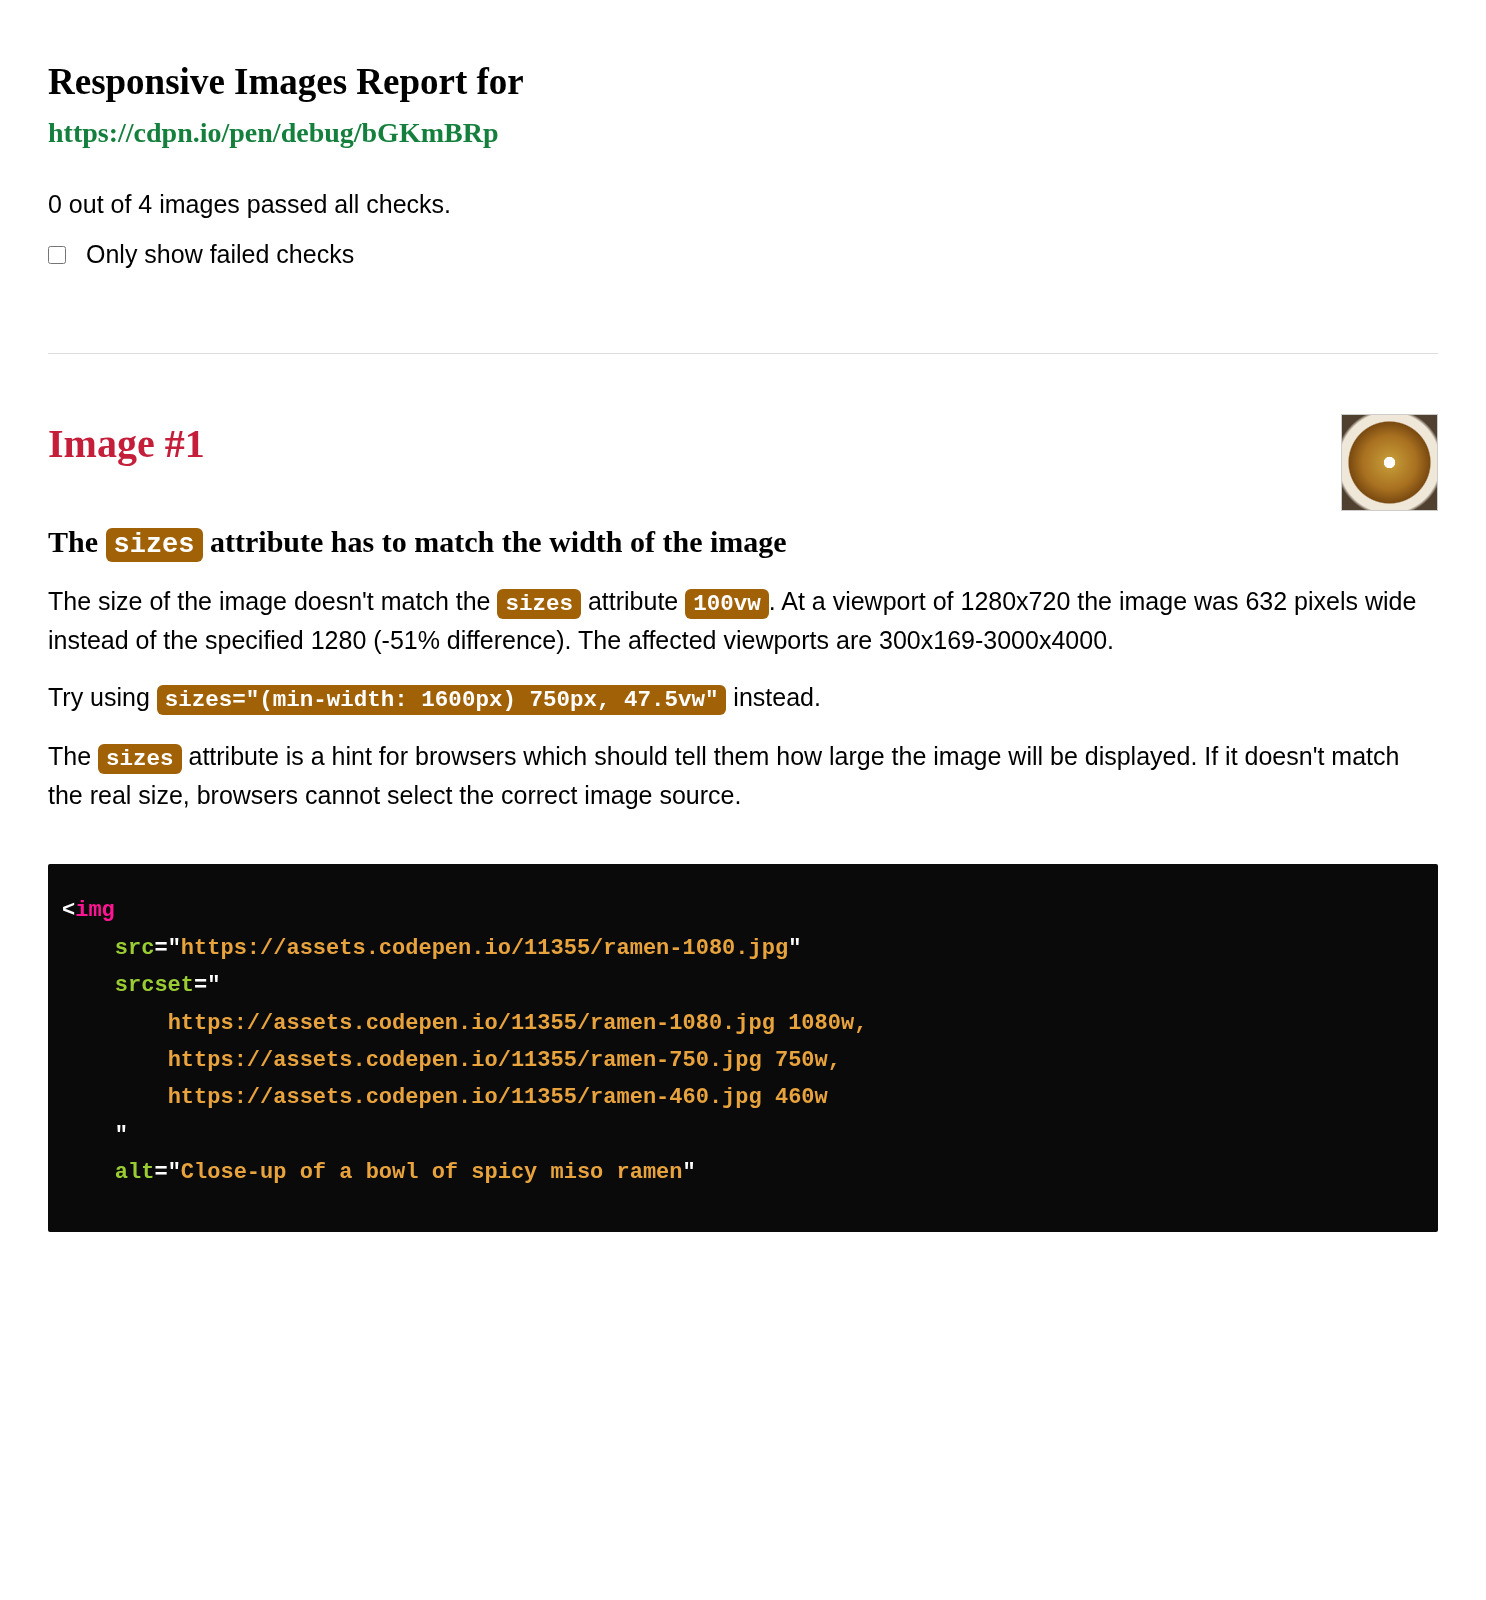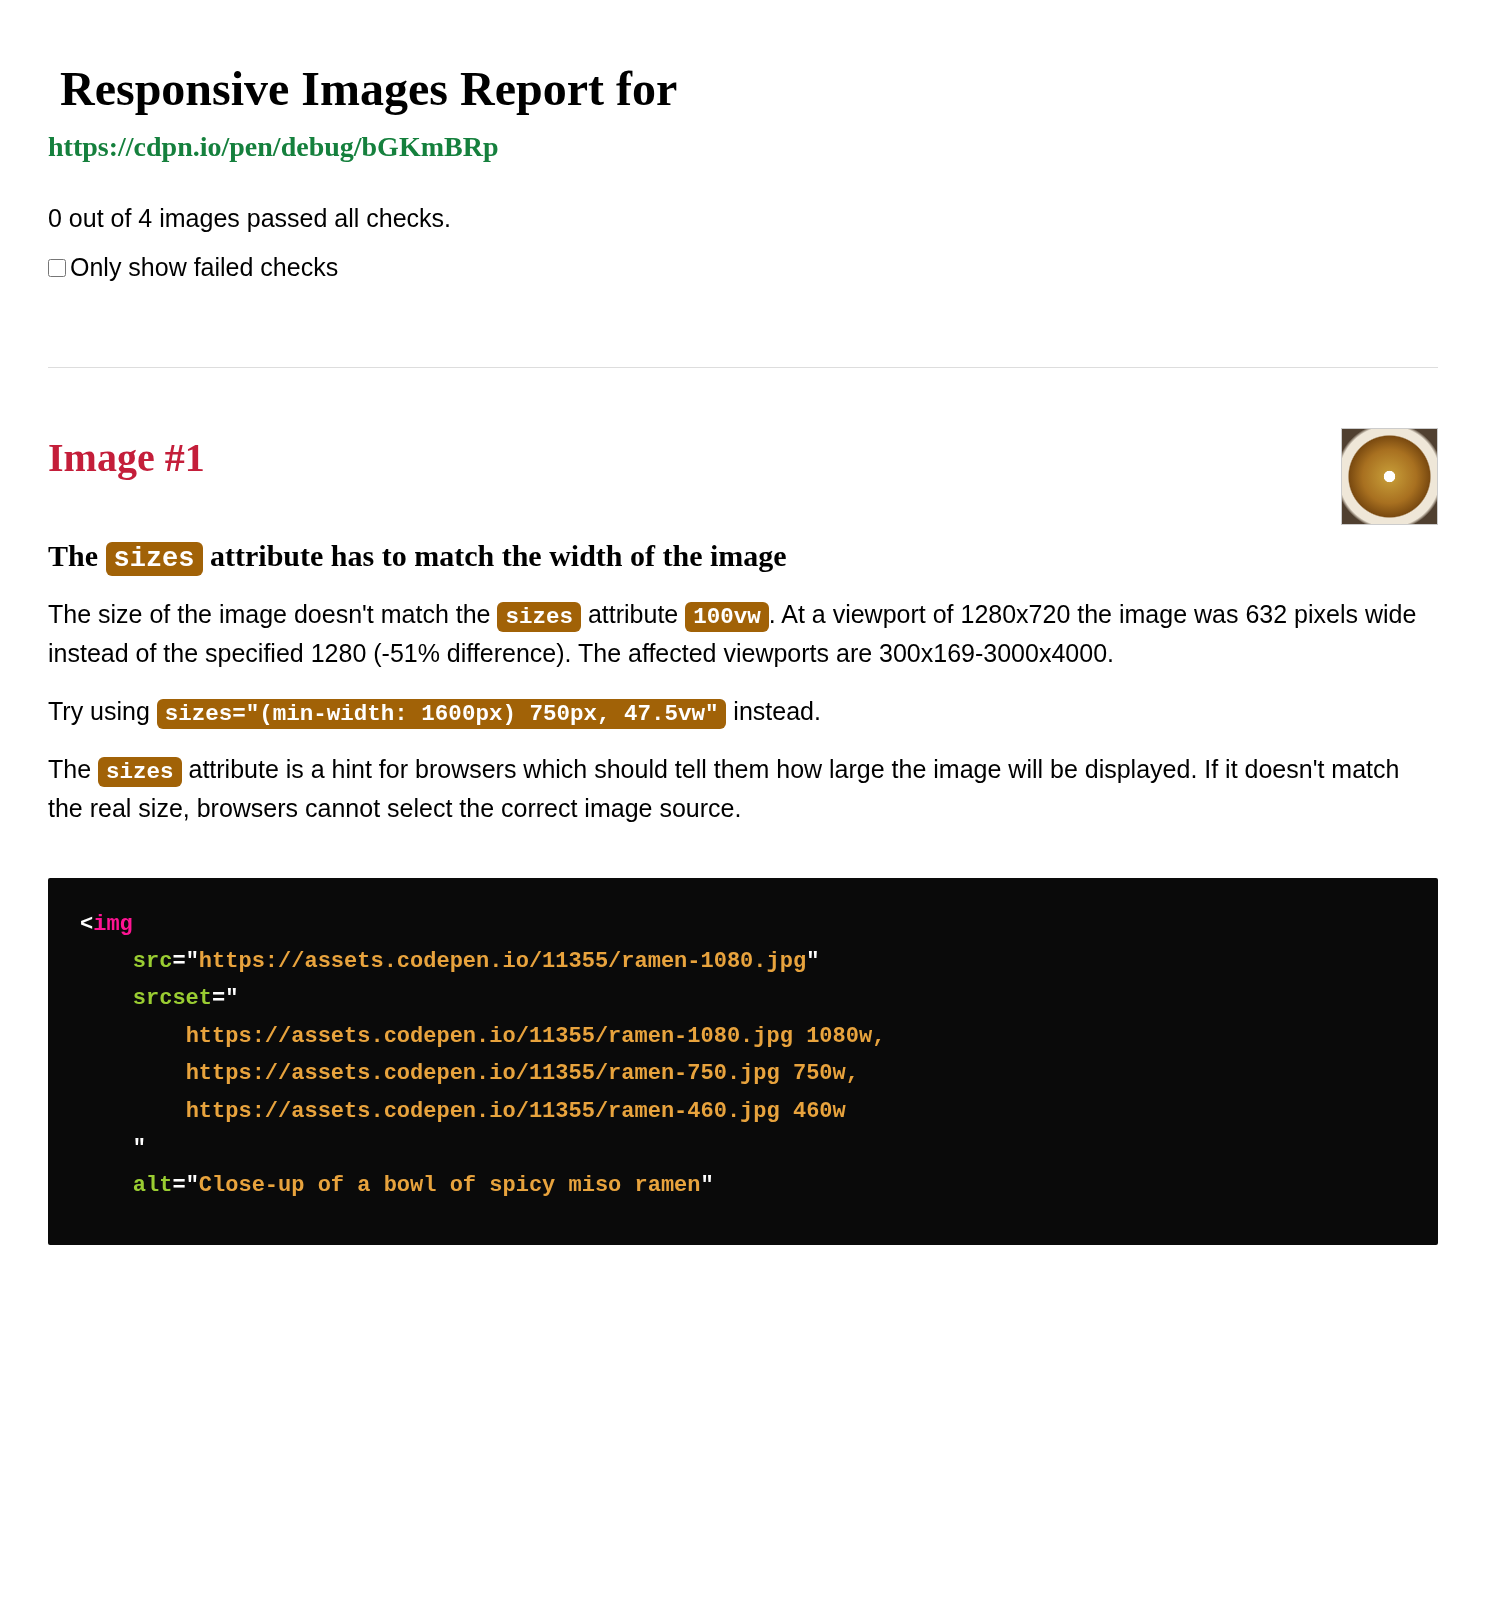--- a/index.html
+++ b/index.html
@@ -8,41 +8,41 @@
     padding: 60px 48px;
     background: #fff;
     color: #000;
     max-width: 1486px;
     font-size: 24px;
     line-height: 1.5;
   }
   h1 {
     font-family: Georgia, 'Times New Roman', serif;
     font-weight: 700;
-    font-size: 48px;
-    margin: 0 0 8px 12px;
+    font-size: 37px;
+    margin: 0 0 8px 0;
     line-height: 1.2;
   }
   .report-url {
     font-family: Georgia, 'Times New Roman', serif;
     font-weight: 700;
     font-size: 28px;
     color: #15803d;
     text-decoration: none;
     display: inline-block;
     margin-bottom: 32px;
   }
   .summary {
     font-size: 25px;
     margin: 0 0 12px 0;
   }
   .filter-row {
     display: flex;
     align-items: center;
-    gap: 4px;
+    gap: 20px;
     font-size: 25px;
     margin-bottom: 80px;
   }
   .filter-row input[type="checkbox"] {
     width: 18px;
     height: 18px;
     margin: 0;
   }
   hr {
     border: none;
@@ -88,21 +88,21 @@
     font-weight: 700;
   }
   p.body {
     font-size: 25px;
     margin: 0 0 20px 0;
     line-height: 1.5;
   }
   .code-block {
     background: #0a0a0a;
     color: #fff;
-    padding: 28px 24px 40px 32px;
+    padding: 28px 24px 40px 14px;
     margin-top: 50px;
     font-family: 'Courier New', Courier, monospace;
     font-size: 22px;
     font-weight: 700;
     line-height: 1.7;
     white-space: pre;
     overflow-x: auto;
     border-radius: 2px;
   }
   .tok-punct { color: #fff; }

